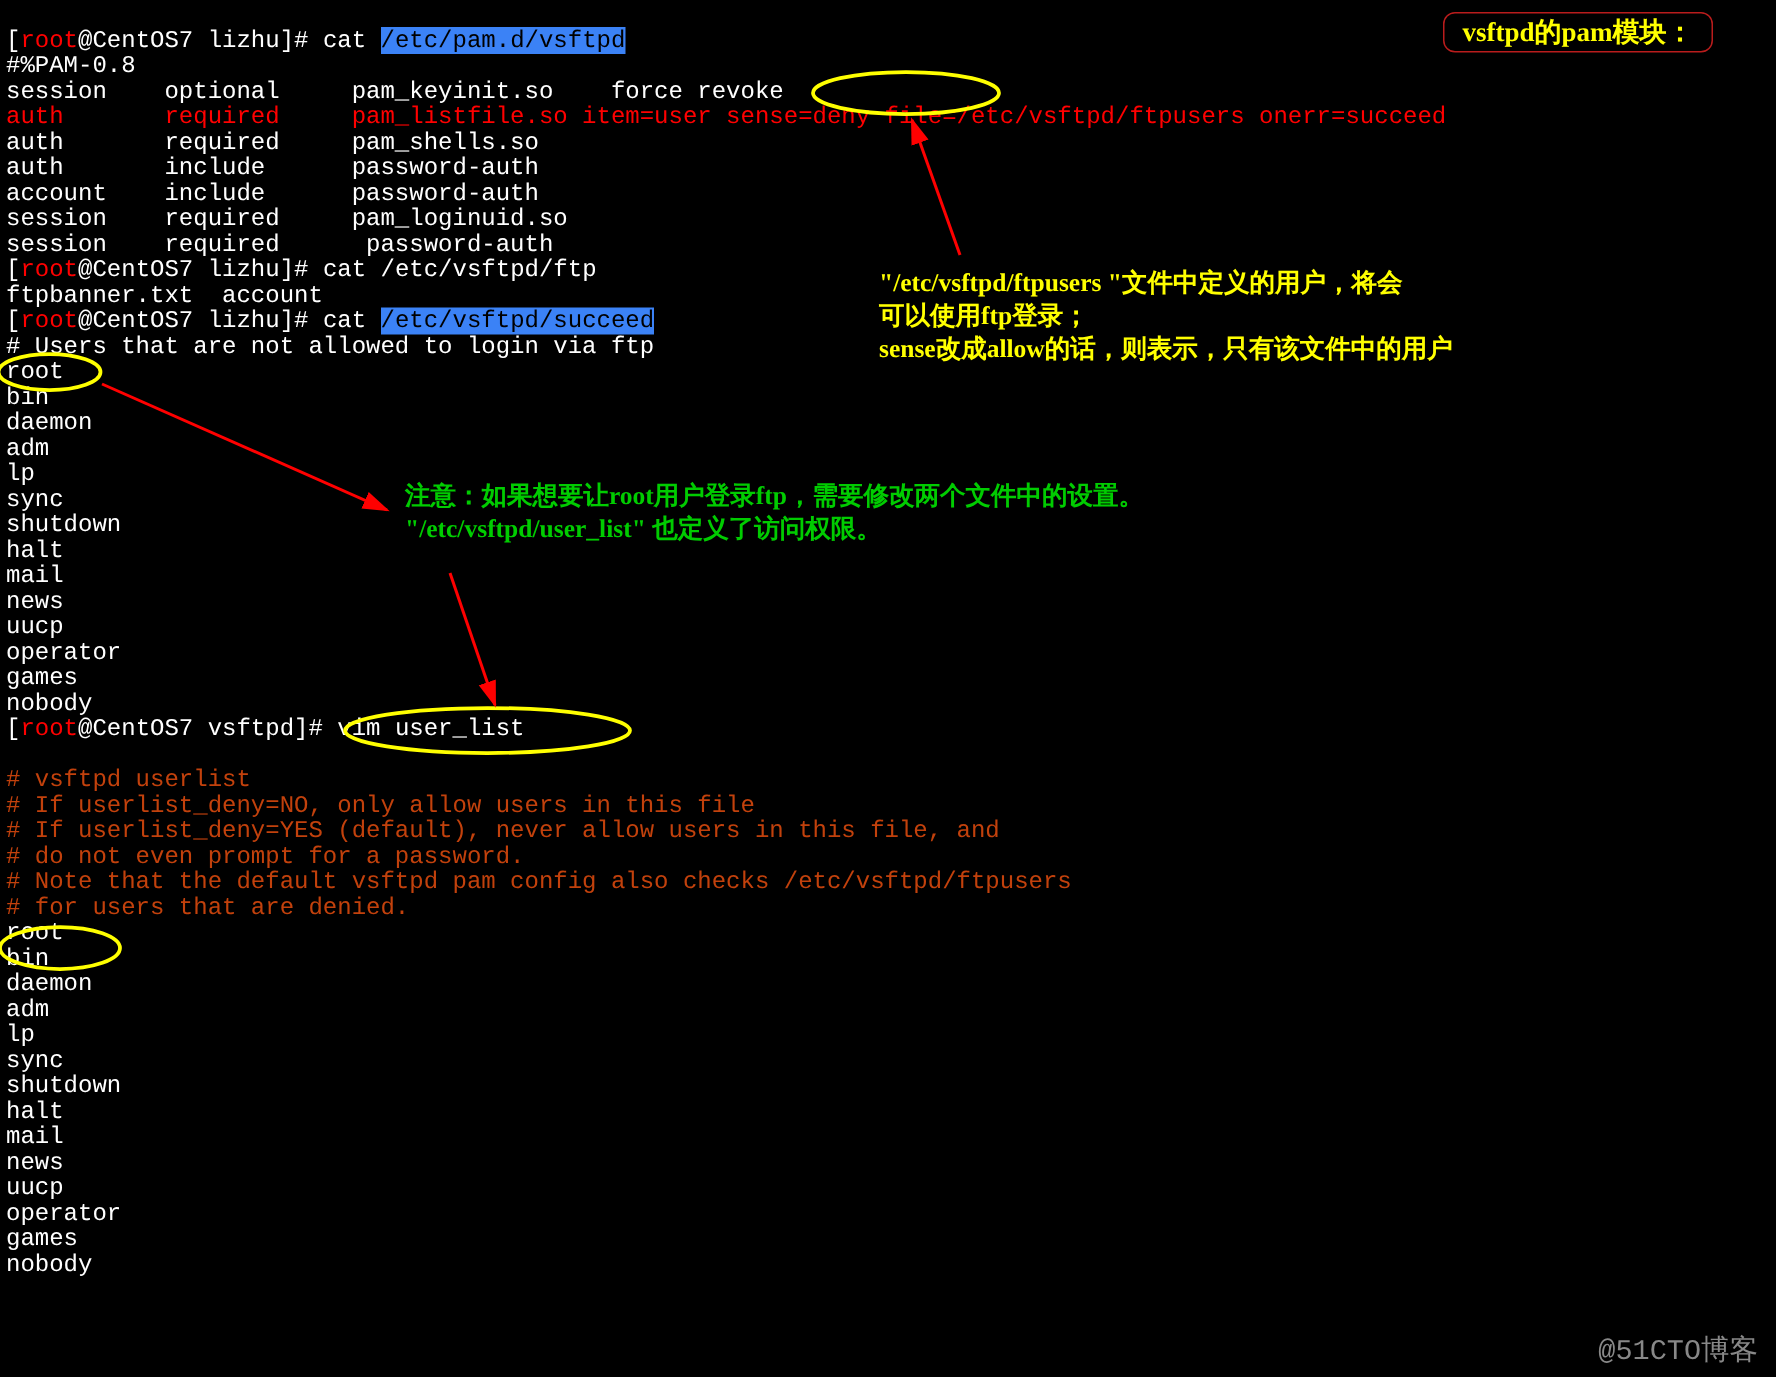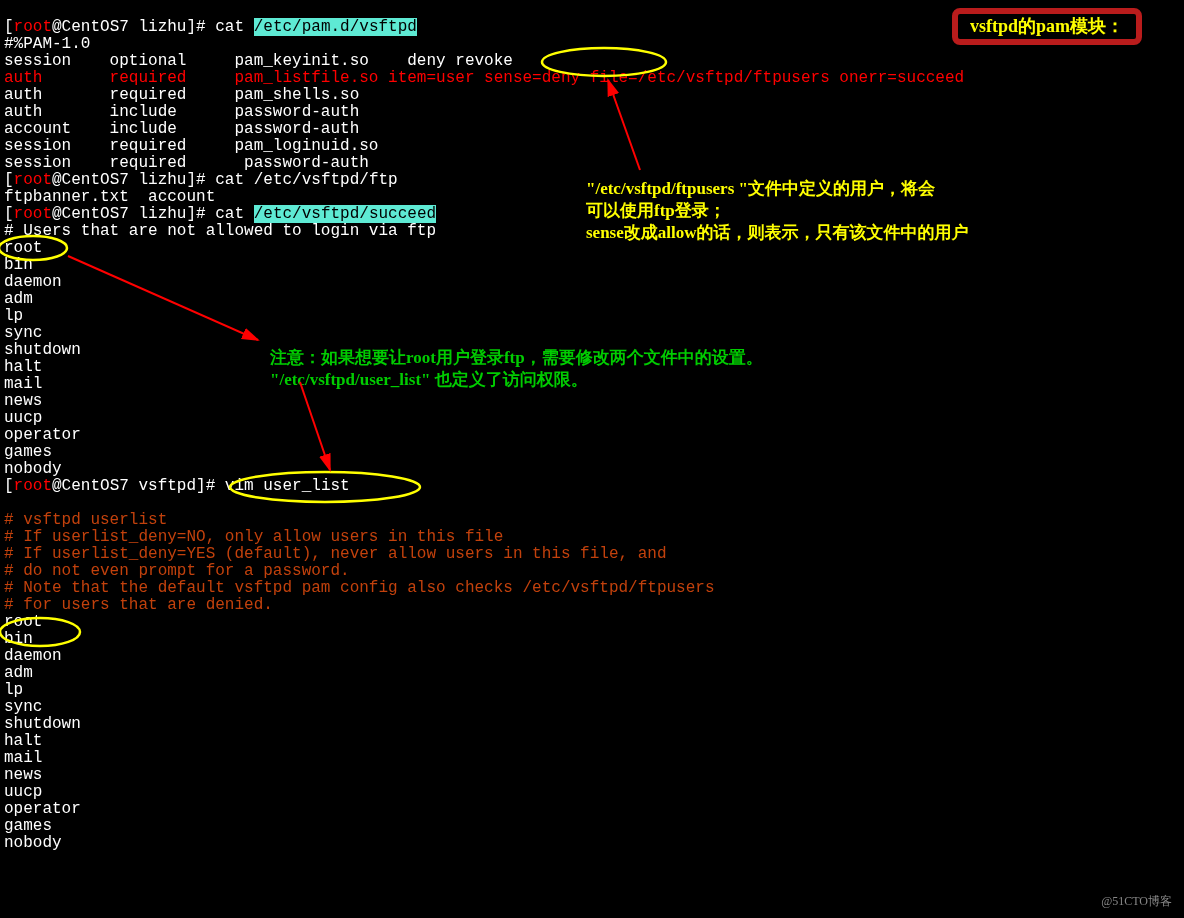--- a/index.html
+++ b/index.html
@@ -1,34 +1,34 @@
 <!DOCTYPE html>
 <html><head>
 <meta charset="utf-8">
 <style>
   html,body{margin:0;padding:0;background:#000;color:#fff;font-family:"Consolas","Courier New",monospace;font-size:16px;line-height:17px;width:1184px;height:918px;overflow:hidden}
   .term{white-space:pre;position:relative;padding:2px 4px}
   .red{color:#ff0000}
   .cyan{color:#c2410c}
   .white{color:#ffffff}
-  .bg-hl{background:#5eead4;color:#000}
+  .bg-hl{background:#3b82f6;color:#000}
   .annot{position:absolute;font-family:"SimSun","Microsoft YaHei",serif;font-weight:bold;font-size:17px;line-height:22px}
   .annot .y{color:#ffff00}
   .annot .g{color:#00cc00}
-  .title-box{position:absolute;border:6px solid #b91c1c;border-radius:8px;padding:4px 12px;color:#ffff00;font-family:"SimSun","Microsoft YaHei",serif;font-weight:bold;font-size:18px}
-  .watermark{position:absolute;color:#888;font-size:12px;font-family:Liberation Serif, serif}
+  .title-box{position:absolute;border:1px solid #b91c1c;border-radius:8px;padding:4px 12px;color:#ffff00;font-family:"SimSun","Microsoft YaHei",serif;font-weight:bold;font-size:18px}
+  .watermark{position:absolute;color:#888;font-size:19px;font-family:Liberation Mono, monospace}
   svg.overlay{position:absolute;top:0;left:0;pointer-events:none}
 </style>
 </head>
 <body>
 
 <div class="term">
 <span><span class="white">[</span><span class="red">root</span><span class="white">@CentOS7 </span><span class="white">lizhu</span><span class="white">]# </span><span class="white">cat </span><span class="bg-hl">/etc/pam.d/vsftpd</span></span>
-<span class="white">#%PAM-1.0</span>
-<span class="white">session    optional     pam_keyinit.so    deny revoke</span>
+<span class="white">#%PAM-0.8</span>
+<span class="white">session    optional     pam_keyinit.so    force revoke</span>
 <span><span class="red">auth       required     pam_listfile.so item=user </span><span class="red">sense=deny</span><span class="red"> file=/etc/vsftpd/ftpusers onerr=succeed</span></span>
 <span class="white">auth       required     pam_shells.so</span>
 <span class="white">auth       include      password-auth</span>
 <span class="white">account    include      password-auth</span>
 <span class="white">session    required     pam_loginuid.so</span>
 <span class="white">session    required      password-auth</span>
 <span><span class="white">[</span><span class="red">root</span><span class="white">@CentOS7 </span><span class="white">lizhu</span><span class="white">]# </span><span class="white">cat </span><span class="white">/etc/vsftpd/ftp</span></span>
 <span class="white">ftpbanner.txt  account</span>
 <span><span class="white">[</span><span class="red">root</span><span class="white">@CentOS7 </span><span class="white">lizhu</span><span class="white">]# </span><span class="white">cat </span><span class="bg-hl">/etc/vsftpd/succeed</span></span>
 <span class="white"># Users that are not allowed to login via ftp</span>
@@ -73,21 +73,21 @@
 <div class="title-box" style="top:8px;right:42px">
   <span>vsftpd的pam模块：</span>
 </div>
 
 <div class="annot" style="top:178px;left:586px;width:580px">
   <div><span class="y">"/etc/vsftpd/ftpusers "</span><span class="y">文件中定义的用户，将会</span></div>
   <div><span class="y">可以使用ftp登录；</span></div>
   <div><span class="y">sense</span><span class="y">改成</span><span class="y">allow</span><span class="y">的话，则表示，只有该文件中的用户</span></div>
 </div>
 
-<div class="annot" style="top:347px;left:270px;width:700px">
+<div class="annot" style="top:320px;left:270px;width:700px">
   <div class="g">注意：如果想要让root用户登录ftp，需要修改两个文件中的设置。</div>
   <div class="g">"/etc/vsftpd/user_list" 也定义了访问权限。</div>
 </div>
 
 <div class="watermark" style="right:12px;bottom:8px">@51CTO博客</div>
 
 <svg class="overlay" width="1184" height="918">
 
   <ellipse cx="604" cy="62" rx="62" ry="14" stroke="#ffff00" stroke-width="2.5" fill="none"></ellipse>
 

